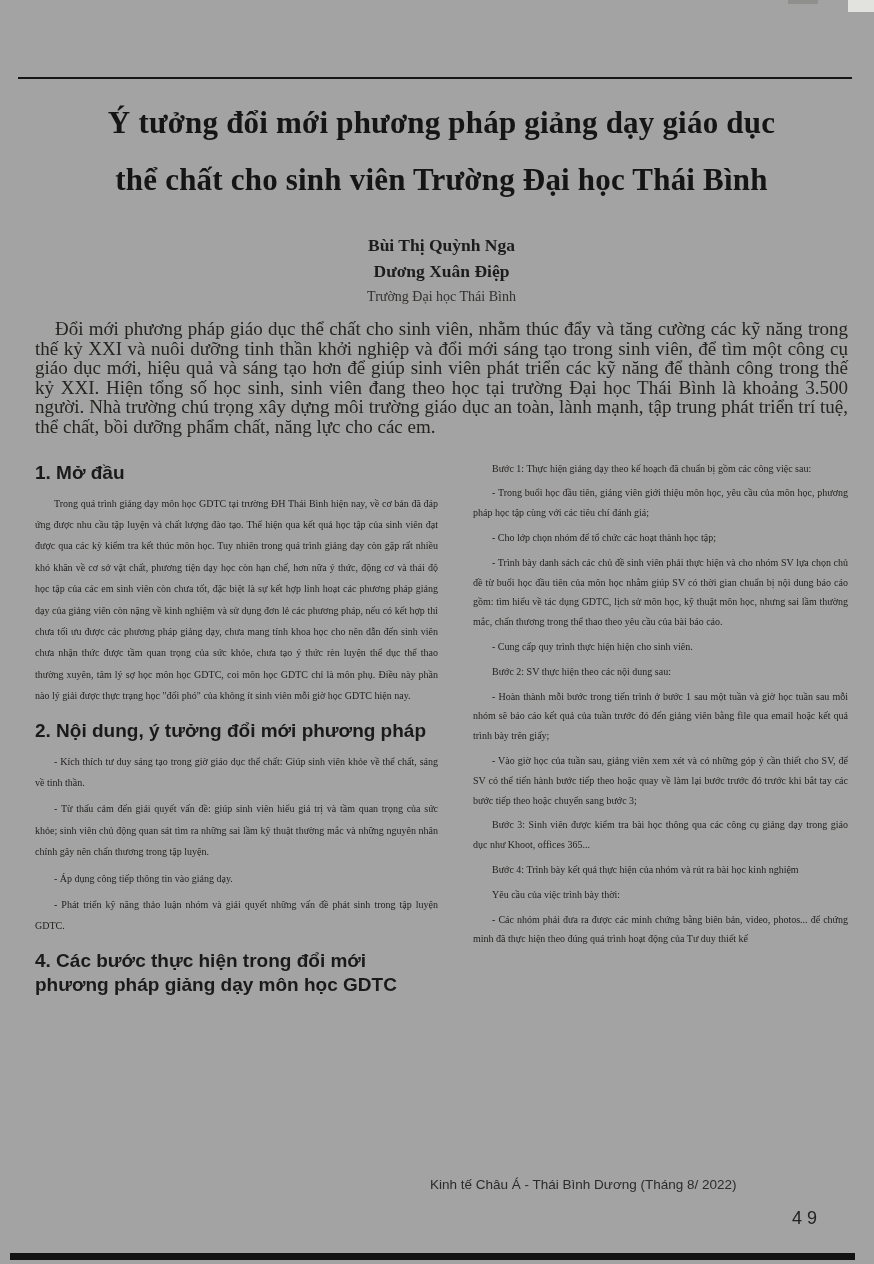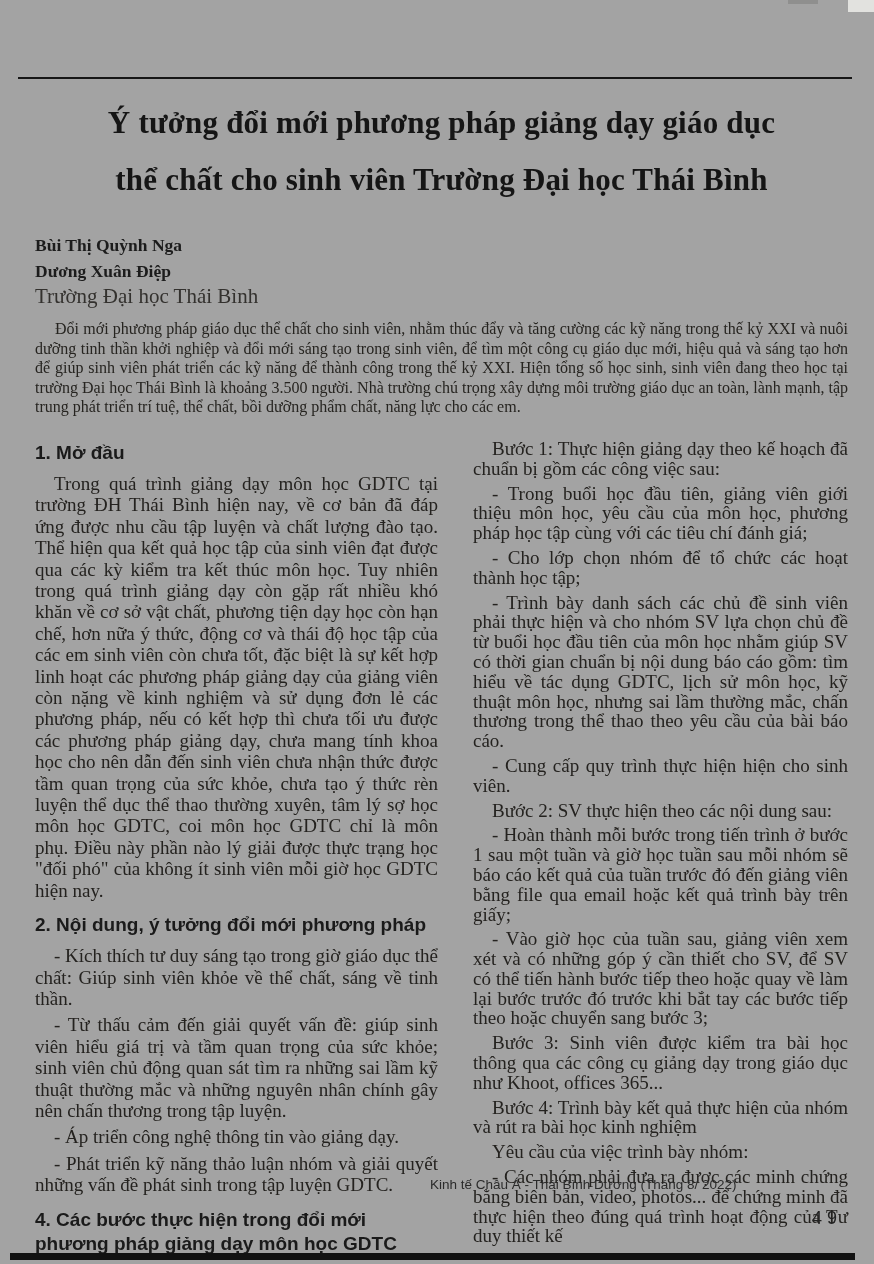--- a/index.html
+++ b/index.html
@@ -25,56 +25,56 @@
     background:#161616;
   }
   .content{padding:0 26px 0 35px;}
   .title{
     margin:0;padding-top:94px;
     text-align:center;
     font-size:31px;line-height:57px;font-weight:700;
     letter-spacing:.2px;
     color:#151515;
   }
-  .authors{margin-top:24px;}
+  .authors{margin-top:24px;text-align:center;}
   .author{font-weight:700;font-size:17.5px;line-height:26px;color:#1c1c1c;}
-  .affiliation{font-weight:400;font-size:21px;line-height:25px;color:#33312e;}
+  .affiliation{font-weight:400;font-size:14px;line-height:25px;color:#33312e;}
   .abstract{
     margin:10px 0 0 0;
-    font-size:16px;line-height:19.6px;
+    font-size:19px;line-height:19.6px;
     text-align:justify;text-indent:20px;
     color:#262420;
   }
   .columns{
     display:flex;gap:35px;margin-top:22px;
     align-items:flex-start;
   }
   .col-left{width:403px;flex:none;}
   .col-right{flex:1;min-width:0;}
   h2.sect{
     font-family:"Liberation Sans", sans-serif;
     font-weight:700;font-size:19px;line-height:24px;
     margin:12px 0 8px 0;color:#1a1a1a;
   }
   h2.sect:first-child{margin-top:2px;}
   .body{
     margin:0 0 5px 0;
-    font-size:19px;
+    font-size:10px;
     text-align:justify;text-indent:19px;
     color:#24221f;
   }
   .col-left .body{line-height:21.4px;}
   .col-right .body{line-height:19.8px;}
   .footer-journal{
     position:absolute;top:1177px;left:430px;
     font-family:"Liberation Sans", sans-serif;
     font-size:13.5px;color:#2b2b2b;white-space:nowrap;
   }
   .footer-pagenum{
-    position:absolute;top:1208px;left:812px;
+    position:absolute;top:1208px;left:792px;
     font-family:"Liberation Sans", sans-serif;
     font-size:18px;letter-spacing:5px;color:#222;
   }
   .bottom-bar{
     position:absolute;top:1253px;left:10px;width:845px;height:7px;
     background:#121212;
   }
 </style>
 </head>
 <body>
@@ -106,21 +106,21 @@
         <h2 class="sect">1. Mở đầu</h2>
         <p class="body">Trong quá trình giảng dạy môn học GDTC tại trường ĐH Thái Bình hiện nay, về cơ bản đã đáp ứng được nhu cầu tập luyện và chất lượng đào tạo. Thể hiện qua kết quả học tập của sinh viên đạt được qua các kỳ kiểm tra kết thúc môn học. Tuy nhiên trong quá trình giảng dạy còn gặp rất nhiều khó khăn về cơ sở vật chất, phương tiện dạy học còn hạn chế, hơn nữa ý thức, động cơ và thái độ học tập của các em sinh viên còn chưa tốt, đặc biệt là sự kết hợp linh hoạt các phương pháp giảng dạy của giảng viên còn nặng về kinh nghiệm và sử dụng đơn lẻ các phương pháp, nếu có kết hợp thì chưa tối ưu được các phương pháp giảng dạy, chưa mang tính khoa học cho nên dẫn đến sinh viên chưa nhận thức được tầm quan trọng của sức khỏe, chưa tạo ý thức rèn luyện thể dục thể thao thường xuyên, tâm lý sợ học môn học GDTC, coi môn học GDTC chỉ là môn phụ. Điều này phần nào lý giải được thực trạng học "đối phó" của không ít sinh viên mỗi giờ học GDTC hiện nay.</p>
 
         <h2 class="sect">2. Nội dung, ý tưởng đổi mới phương pháp</h2>
         <div>
 
             <p class="body">- Kích thích tư duy sáng tạo trong giờ giáo dục thể chất: Giúp sinh viên khỏe về thể chất, sáng về tinh thần.</p>
 
             <p class="body">- Từ thấu cảm đến giải quyết vấn đề: giúp sinh viên hiểu giá trị và tầm quan trọng của sức khỏe; sinh viên chủ động quan sát tìm ra những sai lầm kỹ thuật thường mắc và những nguyên nhân chính gây nên chấn thương trong tập luyện.</p>
 
-            <p class="body">- Áp triển công nghệ thông tin vào giảng dạy.</p>
+            <p class="body">- Áp dụng công tiếp thông tin vào giảng dạy.</p>
 
             <p class="body">- Phát triển kỹ năng thảo luận nhóm và giải quyết những vấn đề phát sinh trong tập luyện GDTC.</p>
           </div>
 
         <h2 class="sect">4. Các bước thực hiện trong đổi mới phương pháp giảng dạy môn học GDTC</h2>
       </div>
 
       <div class="col-right">
         <div>
 
@@ -137,21 +137,21 @@
             <p class="body">Bước 2: SV thực hiện theo các nội dung sau:</p>
 
             <p class="body">- Hoàn thành mỗi bước trong tiến trình ở bước 1 sau một tuần và giờ học tuần sau mỗi nhóm sẽ báo cáo kết quả của tuần trước đó đến giảng viên bằng file qua email hoặc kết quả trình bày trên giấy;</p>
 
             <p class="body">- Vào giờ học của tuần sau, giảng viên xem xét và có những góp ý cần thiết cho SV, để SV có thể tiến hành bước tiếp theo hoặc quay về làm lại bước trước đó trước khi bắt tay các bước tiếp theo hoặc chuyển sang bước 3;</p>
 
             <p class="body">Bước 3: Sinh viên được kiểm tra bài học thông qua các công cụ giảng dạy trong giáo dục như Khoot, offices 365...</p>
 
             <p class="body">Bước 4: Trình bày kết quả thực hiện của nhóm và rút ra bài học kinh nghiệm</p>
 
-            <p class="body">Yêu cầu của việc trình bày nhóm:</p>
+            <p class="body">Yêu cầu của việc trình bày thời:</p>
 
             <p class="body">- Các nhóm phải đưa ra được các minh chứng bằng biên bản, video, photos... để chứng minh đã thực hiện theo đúng quá trình hoạt động của Tư duy thiết kế</p>
           </div>
       </div>
 
     </div>
   </div>
 
   <div class="footer-journal">Kinh tế Châu Á - Thái Bình Dương  (Tháng 8/ 2022)</div>
   <div class="footer-pagenum">49</div>

